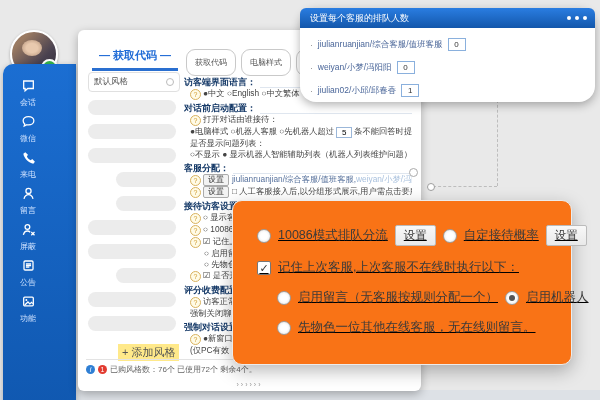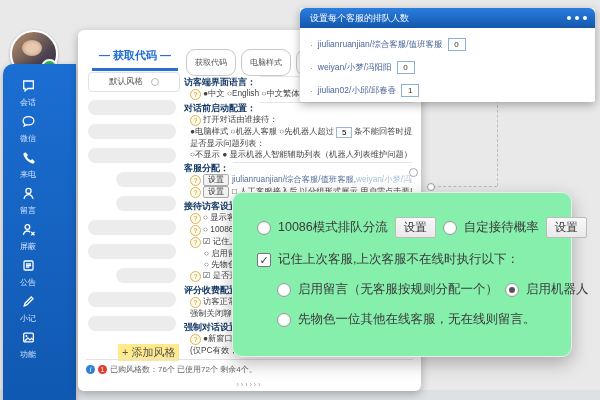--- a/index.html
+++ b/index.html
@@ -34,32 +34,32 @@
   .win-title{position:absolute;left:14px;top:9px;font-size:11px;font-weight:bold;color:#1f6bd6;
              padding-bottom:5px;border-bottom:3px solid #2a6fd0;width:86px;text-align:center;}
   .tabs{position:absolute;left:108px;top:10px;display:flex;gap:5px;align-items:center;}
   .tab{font-size:8px;color:#555;background:#fff;border:1px solid #c9c9c9;border-radius:9px;
        padding:7px 8px;cursor:pointer;white-space:nowrap;}
   .tab.active{background:#1257b8;color:#fff;border-color:#1257b8;border-radius:4px;font-weight:bold;}
 
   
   .style-panel{position:absolute;left:10px;top:42px;width:92px;}
   .style-selected{display:flex;align-items:center;justify-content:space-between;border:1px solid #e0e0e0;
-                  border-radius:4px;padding:3px 20px;font-size:8.5px;color:#555;cursor:pointer;}
+                  border-radius:4px;padding:3px 5px;font-size:8.5px;color:#555;cursor:pointer;}
   .style-radio{width:6px;height:6px;border:1px solid #bbb;border-radius:50%;background:#fff;}
   .bars{margin-top:8px;display:flex;flex-direction:column;gap:9px;}
   .bar{height:15px;border-radius:8px;background:#ececec;}
   .bar.w{width:88px;}
   .bar.s{width:60px;margin-left:28px;}
   .add-style{position:absolute;left:40px;top:314px;font-size:11px;color:#555;background:#ffe98a;
              padding:1px 4px;white-space:nowrap;cursor:pointer;}
 
   
   .form{position:absolute;left:106px;top:44px;width:228px;height:318px;overflow:hidden;}
-  .sec-h{display:flex;align-items:flex-start;gap:4px;font-size:9px;font-weight:bold;color:#163a68;
+  .sec-h{display:flex;align-items:flex-end;gap:4px;font-size:9px;font-weight:bold;color:#163a68;
          line-height:12px;margin-top:2px;}
   .sec-h .hr{flex:1;height:1px;background:#dfe6ef;}
   .row{font-size:8.3px;color:#444;line-height:11px;padding-left:6px;white-space:nowrap;overflow:hidden;}
   .row.ind{padding-left:20px;}
   .help{display:inline-block;width:9px;height:9px;border:1px solid #d9b25f;border-radius:50%;
         background:#fffbe6;color:#cf9a2f;font-size:7px;line-height:9px;text-align:center;
         margin-right:2px;vertical-align:-1px;}
   .mini-btn{display:inline-block;font-size:8px;color:#333;background:#f3f3f3;border:1px solid #ababab;
             border-radius:2px;padding:0 4px;line-height:10px;margin-right:3px;cursor:pointer;}
   .mini-input{width:14px;height:9px;border:1px solid #9bb7d9;font-size:8px;text-align:center;
@@ -78,34 +78,34 @@
   .scroll-dot{position:absolute;right:3px;top:138px;width:7px;height:7px;border:1px solid #aaa;
               border-radius:50%;background:#fff;}
 
   
   .conn-v{position:absolute;left:497px;top:100px;height:86px;border-left:1px dashed #bdbdbd;}
   .conn-h{position:absolute;left:433px;top:186px;width:64px;border-top:1px dashed #bdbdbd;}
   .conn-dot{position:absolute;left:427px;top:183px;width:6px;height:6px;border:1px solid #9e9e9e;
             border-radius:50%;background:#fff;}
 
   
-  .popup{position:absolute;left:300px;top:8px;width:295px;height:94px;background:#fff;border-radius:2px;
+  .popup{position:absolute;left:300px;top:8px;width:295px;height:94px;background:#fff;border-radius:16px;
          box-shadow:0 3px 10px rgba(0,0,0,.3);}
   .popup-title{height:20px;border-radius:6px 6px 0 0;background:linear-gradient(180deg,#2a7de1,#1357ab);
                color:#fff;font-size:9px;line-height:20px;padding-left:10px;position:relative;}
   .win-ctl{position:absolute;right:8px;top:8px;display:flex;gap:4px;cursor:pointer;}
   .win-ctl i{width:4px;height:4px;border-radius:50%;background:#fff;display:block;}
   .popup-body{padding:5px 10px;}
   .popup-row{display:flex;align-items:center;gap:5px;height:23px;font-size:8.5px;color:#4a6699;}
   .popup-row .bullet{color:#888;}
   .q-input{width:16px;height:11px;border:1px solid #8ab0dd;font-size:8px;text-align:center;padding:0;color:#333;}
 
   
-  .callout{position:absolute;left:232px;top:192px;width:338px;height:163px;background:#86efac;
-           border-radius:10px;box-shadow:0 6px 18px rgba(0,0,0,.28);border:1px solid #ececec;}
+  .callout{position:absolute;left:232px;top:200px;width:338px;height:163px;background:#f97316;
+           border-radius:10px;box-shadow:0 6px 18px rgba(0,0,0,.28);border:1px solid #ececec;text-decoration:underline;}
   .co-body{padding:24px 0 0 24px;font-size:12.5px;color:#3a3a3a;}
   .co-row{display:flex;align-items:center;gap:7px;margin-bottom:13px;white-space:nowrap;}
   .co-row.ind{margin-left:20px;text-align:right;}
   .co-radio{width:12px;height:12px;border:1px solid #9e9e9e;border-radius:50%;
             background:radial-gradient(#fff 40%,#e3e3e3);flex:0 0 auto;cursor:pointer;}
   .co-radio.sel{position:relative;}
   .co-radio.sel::after{content:"";position:absolute;left:3px;top:3px;width:6px;height:6px;border-radius:50%;background:#555;}
   .co-check{width:12px;height:12px;border:1px solid #777;border-radius:2px;background:#fff;color:#333;
             font-size:11px;line-height:12px;text-align:center;flex:0 0 auto;cursor:pointer;}
   .co-check::after{content:"✓";}
@@ -158,26 +158,20 @@
     </div>
     <div class="side-item">
       <span><svg viewBox="0 0 14 14" fill="none" stroke="#fff" stroke-width="1.2">
             <rect x="2.8" y="2.8" width="8.4" height="8.4" rx="1"></rect>
             <path d="M4.6 5.4 h4.8 M4.6 7 h4.8 M4.6 8.6 h3.2"></path>
           </svg></span>
       <span class="side-label">公告</span>
     </div>
     <div class="side-item">
       <span><svg viewBox="0 0 14 14" fill="none" stroke="#fff" stroke-width="1.2">
-            <path d="M3 11.2 L3.8 8.6 L9.6 2.8 L11.2 4.4 L5.4 10.2 Z"></path>
-          </svg></span>
-      <span class="side-label">小记</span>
-    </div>
-    <div class="side-item">
-      <span><svg viewBox="0 0 14 14" fill="none" stroke="#fff" stroke-width="1.2">
             <rect x="2.5" y="3" width="9" height="8" rx="1"></rect>
             <circle cx="5" cy="5.6" r=".9" fill="#fff" stroke="none"></circle>
             <path d="M3.5 10.2 L6.5 7.4 L8.3 9.2 L9.8 7.8 L11 9"></path>
           </svg></span>
       <span class="side-label">功能</span>
     </div>
   </div>
   <div class="side-bottom">
     <span><svg viewBox="0 0 14 14" fill="none" stroke="#fff" stroke-width="1.2">
           <circle cx="7" cy="7" r="2.2"></circle>

